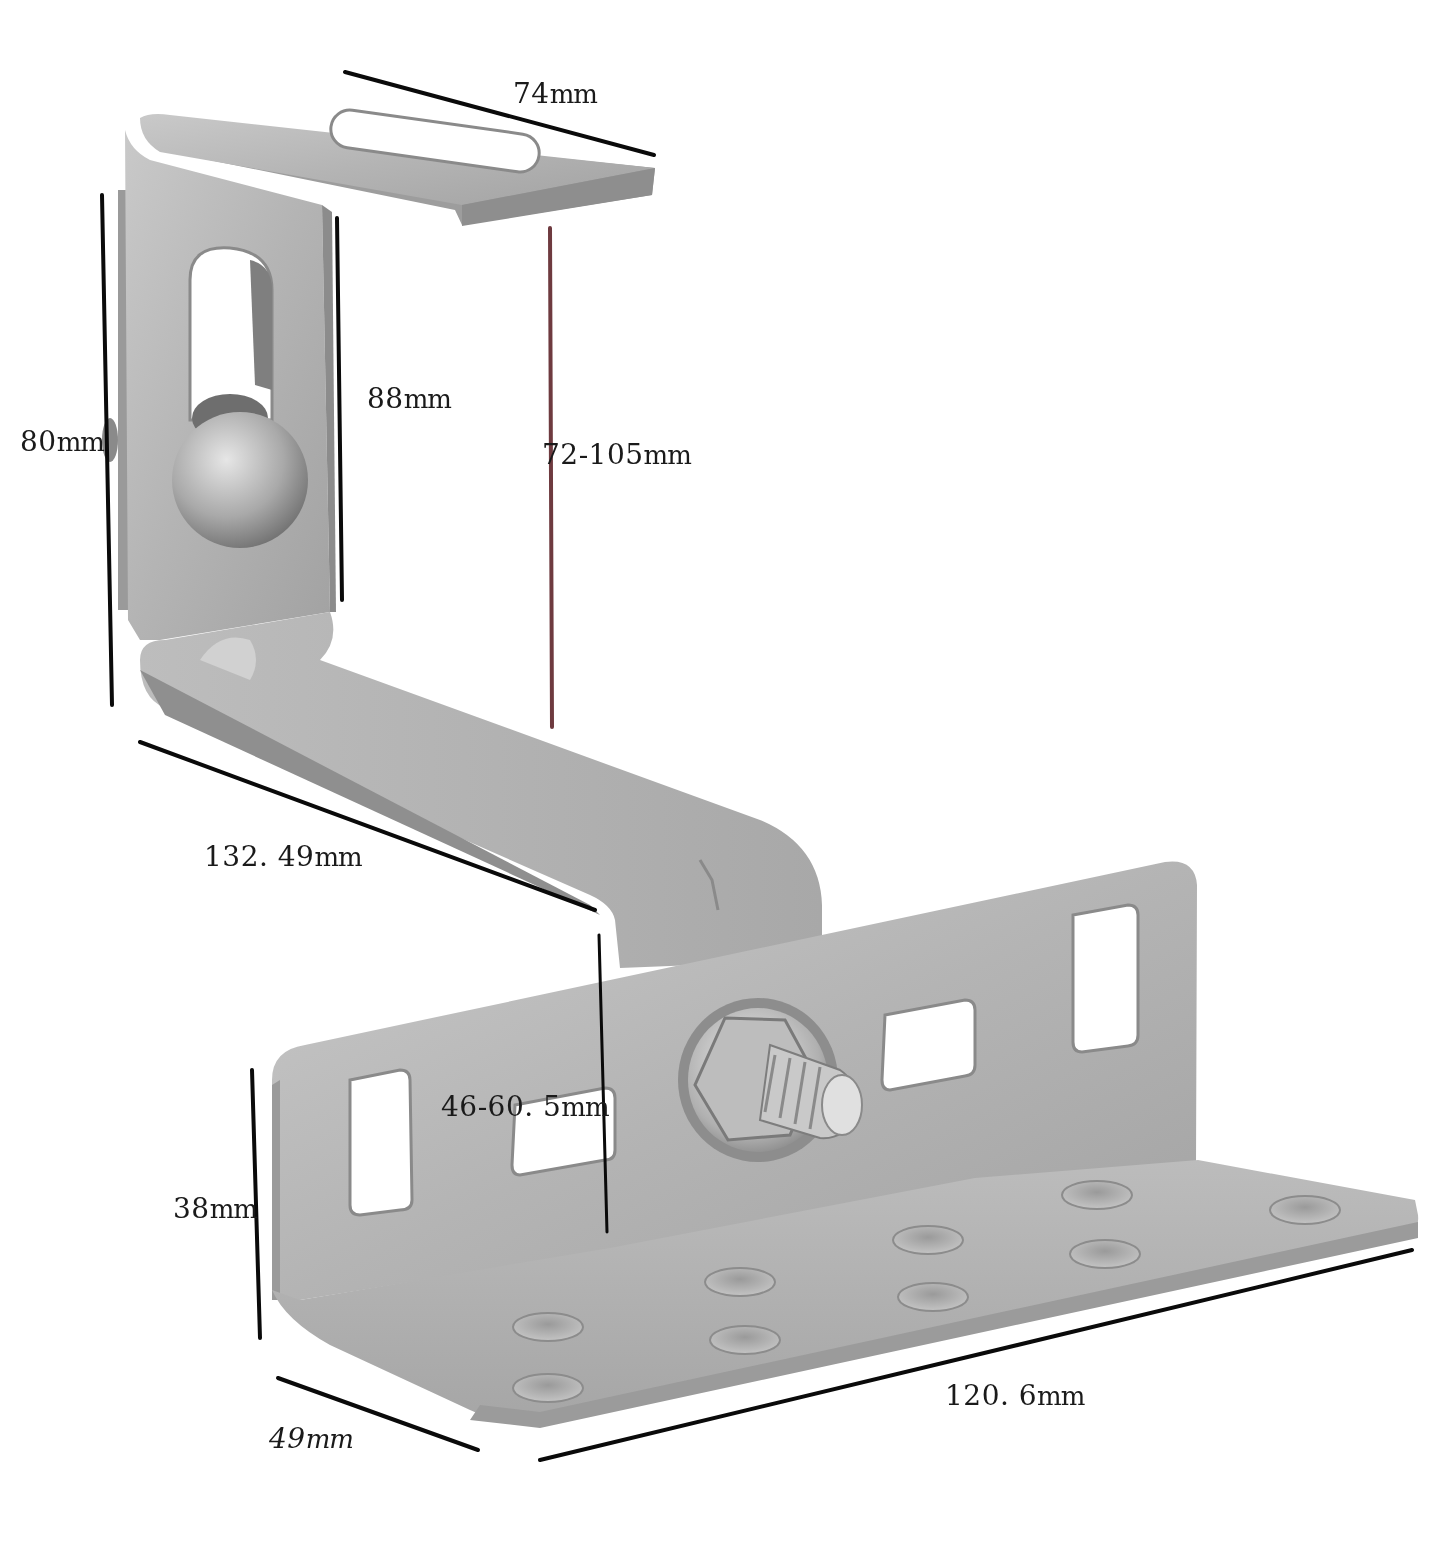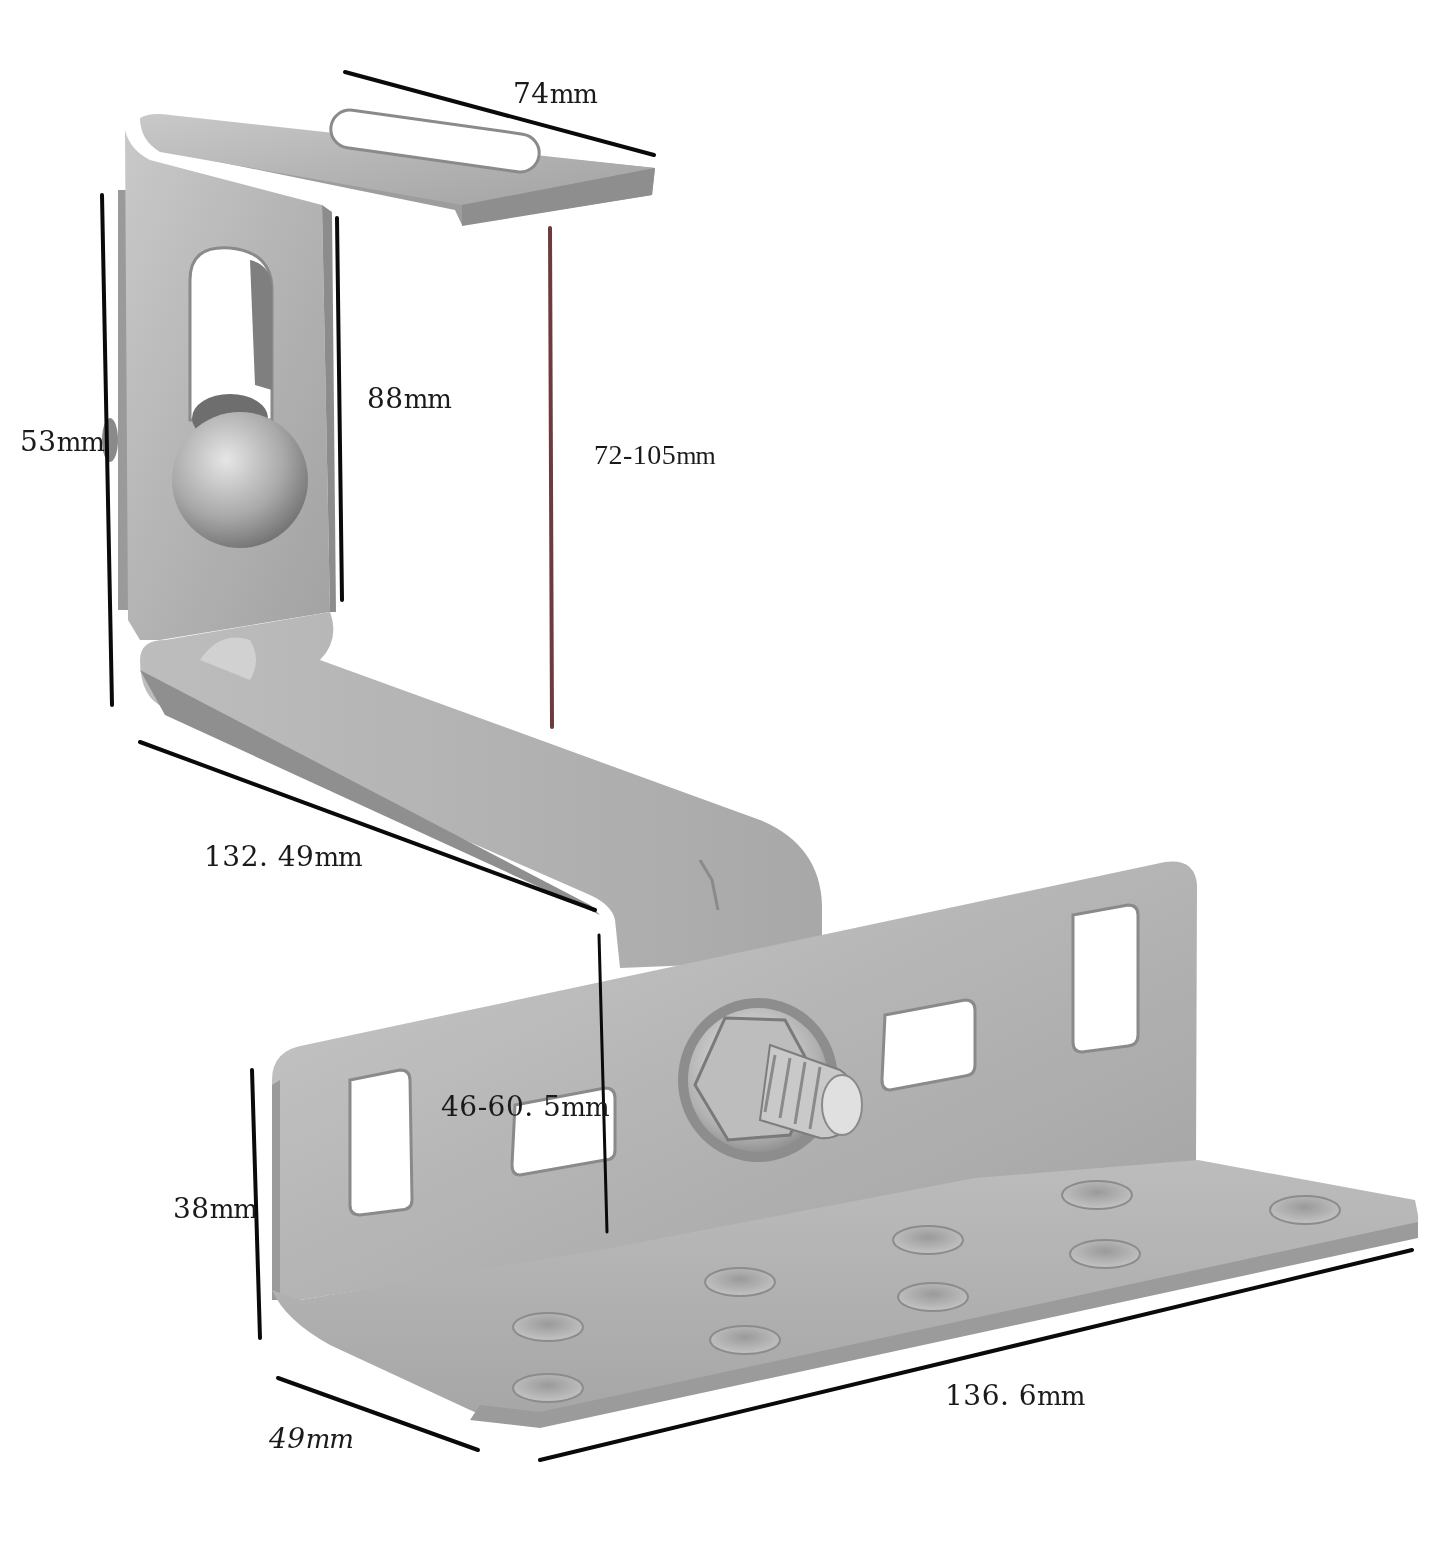--- a/index.html
+++ b/index.html
@@ -122,36 +122,36 @@
       <line x1="540" y1="1460" x2="1412" y2="1250"></line>
     </g>
     <line x1="550" y1="228" x2="552" y2="727" stroke="#6e3a3f" stroke-width="4" stroke-linecap="round"></line>
   </svg>
 
   
   <div class="dim-label" style="left:513px; top:80px;">
     <span>74</span><span class="unit">mm</span>
   </div>
   <div class="dim-label" style="left:20px; top:428px;">
-    <span>53</span><span class="unit">mm</span>
+    <span>80</span><span class="unit">mm</span>
   </div>
   <div class="dim-label" style="left:367px; top:385px;">
     <span>88</span><span class="unit">mm</span>
   </div>
-  <div class="dim-label" style="left:594px; top:441px;font-family:Liberation Serif, serif;">
+  <div class="dim-label" style="left:542px; top:441px;">
     <span>72-105</span><span class="unit">mm</span>
   </div>
   <div class="dim-label" style="left:204px; top:843px;">
     <span>132. 49</span><span class="unit">mm</span>
   </div>
   <div class="dim-label" style="left:441px; top:1093px;">
     <span>46-60. 5</span><span class="unit">mm</span>
   </div>
   <div class="dim-label" style="left:173px; top:1195px;">
     <span>38</span><span class="unit">mm</span>
   </div>
   <div class="dim-label" style="left:269px; top:1425px;font-style:italic;">
     <span>49</span><span class="unit">mm</span>
   </div>
   <div class="dim-label" style="left:945px; top:1382px;">
-    <span>136. 6</span><span class="unit">mm</span>
+    <span>120. 6</span><span class="unit">mm</span>
   </div>
 </div>
 
 </body></html>

